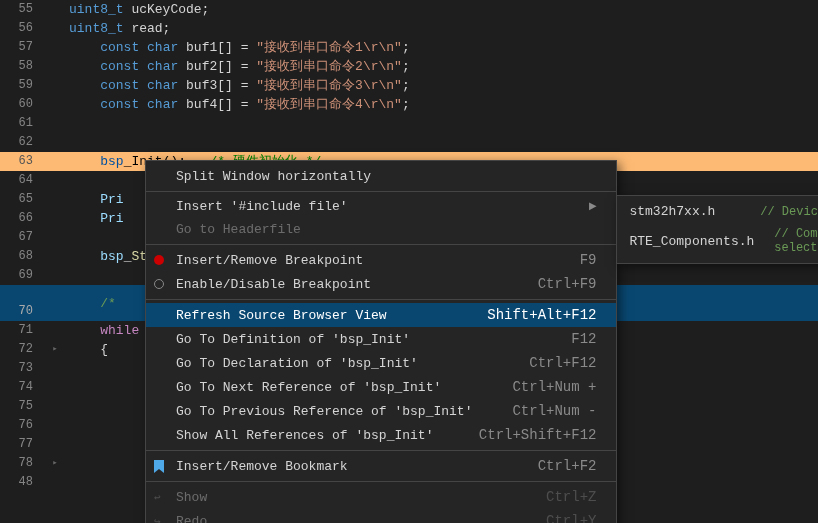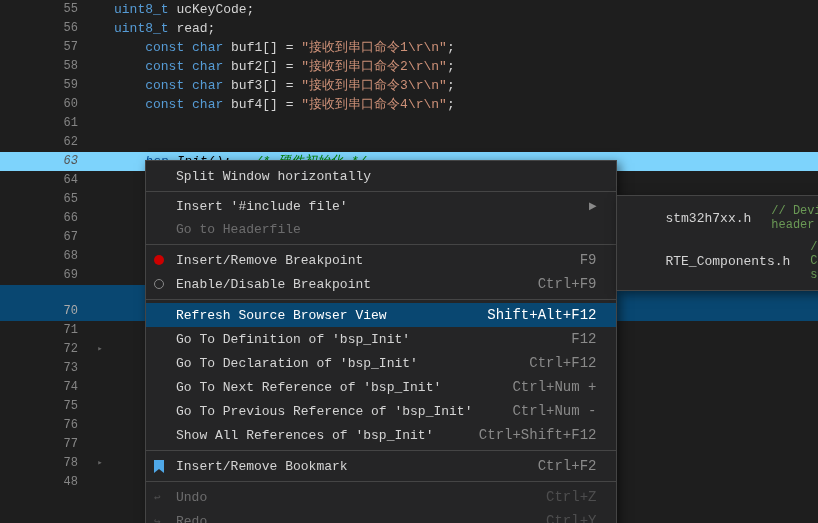--- a/index.html
+++ b/index.html
@@ -25,21 +25,20 @@
     .code-lines {
       padding: 0;
       line-height: 19px;
     }
 
     .code-line {
       display: flex;
       align-items: center;
       min-height: 19px;
       position: relative;
-      padding-left: 45px;
     }
 
     .line-number {
       width: 45px;
       min-width: 45px;
       text-align: right;
       padding-right: 12px;
       color: #858585;
       user-select: none;
       font-size: 12px;
@@ -155,21 +154,20 @@
     .submenu-item {
       display: flex;
       align-items: center;
       padding: 4px 20px 4px 12px;
       min-height: 22px;
     }
 
     .submenu-item .file-name {
       flex: 1;
       color: #d4d4d4;
-      margin-left: 36px;
     }
 
     .submenu-item .file-comment {
       color: #6a9955;
       font-size: 12px;
       margin-left: 20px;
     }
   </style>
 </head>
 <body>
@@ -218,21 +216,21 @@
       <div class="line-gutter"></div>
       <div class="code-content"></div>
     </div>
 
     <div class="code-line">
       <div class="line-number">62</div>
       <div class="line-gutter"></div>
       <div class="code-content"></div>
     </div>
 
-    <div class="code-line" style="background:#7dd3fc; color:#000;font-style:italic;">
+    <div class="code-line" style="background:#fdba74; color:#000;">
       <div class="line-number" style="color:#555;">63</div>
       <div class="line-gutter"></div>
       <div class="code-content">    <span style="color:#0050a0;">bsp</span><span style="color:#000;">_Init();   </span><span style="color:#008000;">/* 硬件初始化 */</span></div>
     </div>
 
     <div class="code-line">
       <div class="line-number">64</div>
       <div class="line-gutter"></div>
       <div class="code-content"></div>
     </div>
@@ -414,21 +412,21 @@
           </svg>
       </span>
       <span class="label">Insert/Remove Bookmark</span>
       <span class="shortcut">Ctrl+F2</span>
     </div>
 
     <div class="menu-separator"></div>
 
     <div class="menu-item disabled">
       <span class="menu-icon" style="left:8px; color:#888; font-size:11px;">↩</span>
-      <span class="label">Undo</span>
+      <span class="label">Show</span>
       <span class="shortcut">Ctrl+Z</span>
     </div>
 
     <div class="menu-item disabled">
       <span class="menu-icon" style="left:8px; color:#888; font-size:11px;">↪</span>
       <span class="label">Redo</span>
       <span class="shortcut">Ctrl+Y</span>
     </div>
 
   </div>

